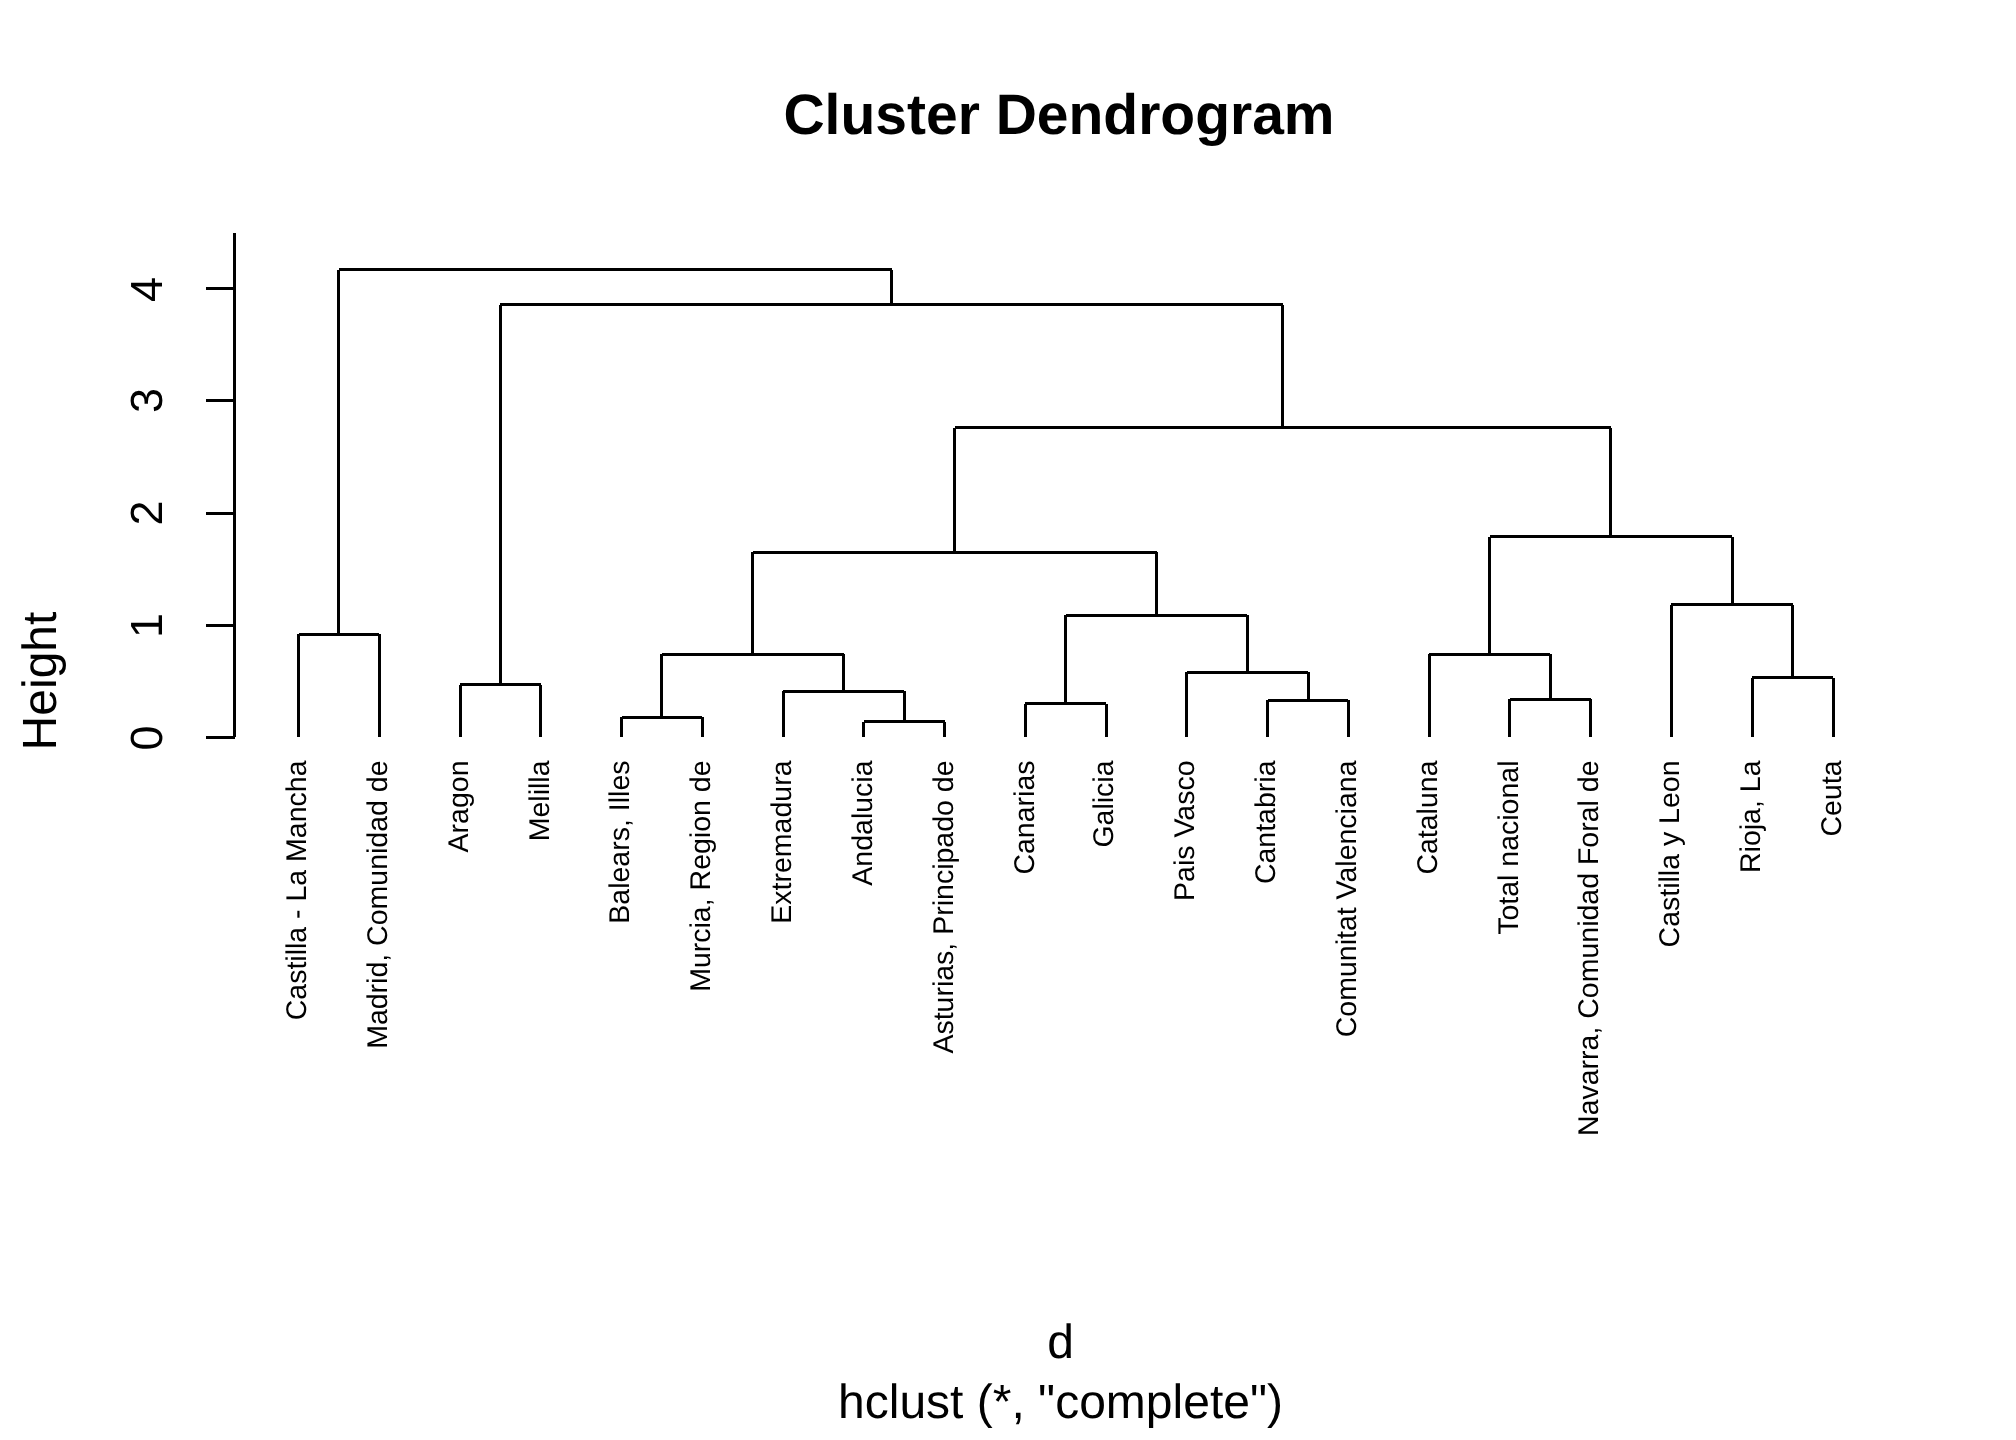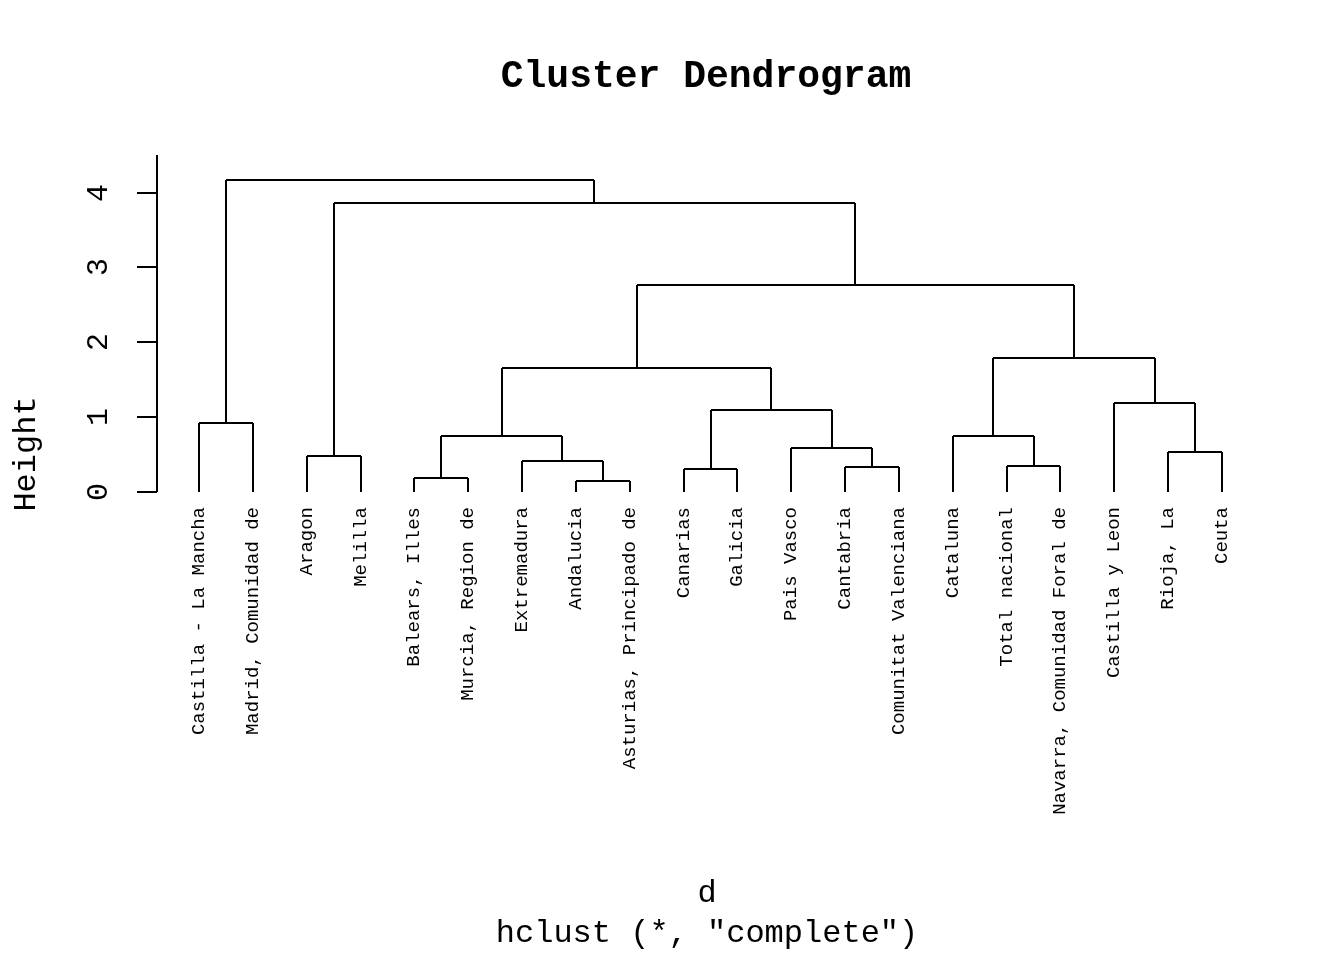--- a/index.html
+++ b/index.html
@@ -1,20 +1,20 @@
 <!DOCTYPE html>
 <html><head>
 <meta charset="utf-8">
 <style>
   html,body{margin:0;padding:0;background:#ffffff;}
   .figure{
     position:relative;
     width:1344px;height:960px;
     background:#ffffff;
-    font-family:Liberation Mono, monospace;
+    font-family:Liberation Sans, sans-serif;
     overflow:hidden;
   }
   .title{
     position:absolute;
     top:58px;left:706px;
     transform:translateX(-50%);
     margin:0;
     font-size:38px;font-weight:bold;color:#000;
     white-space:nowrap;line-height:1;
   }

